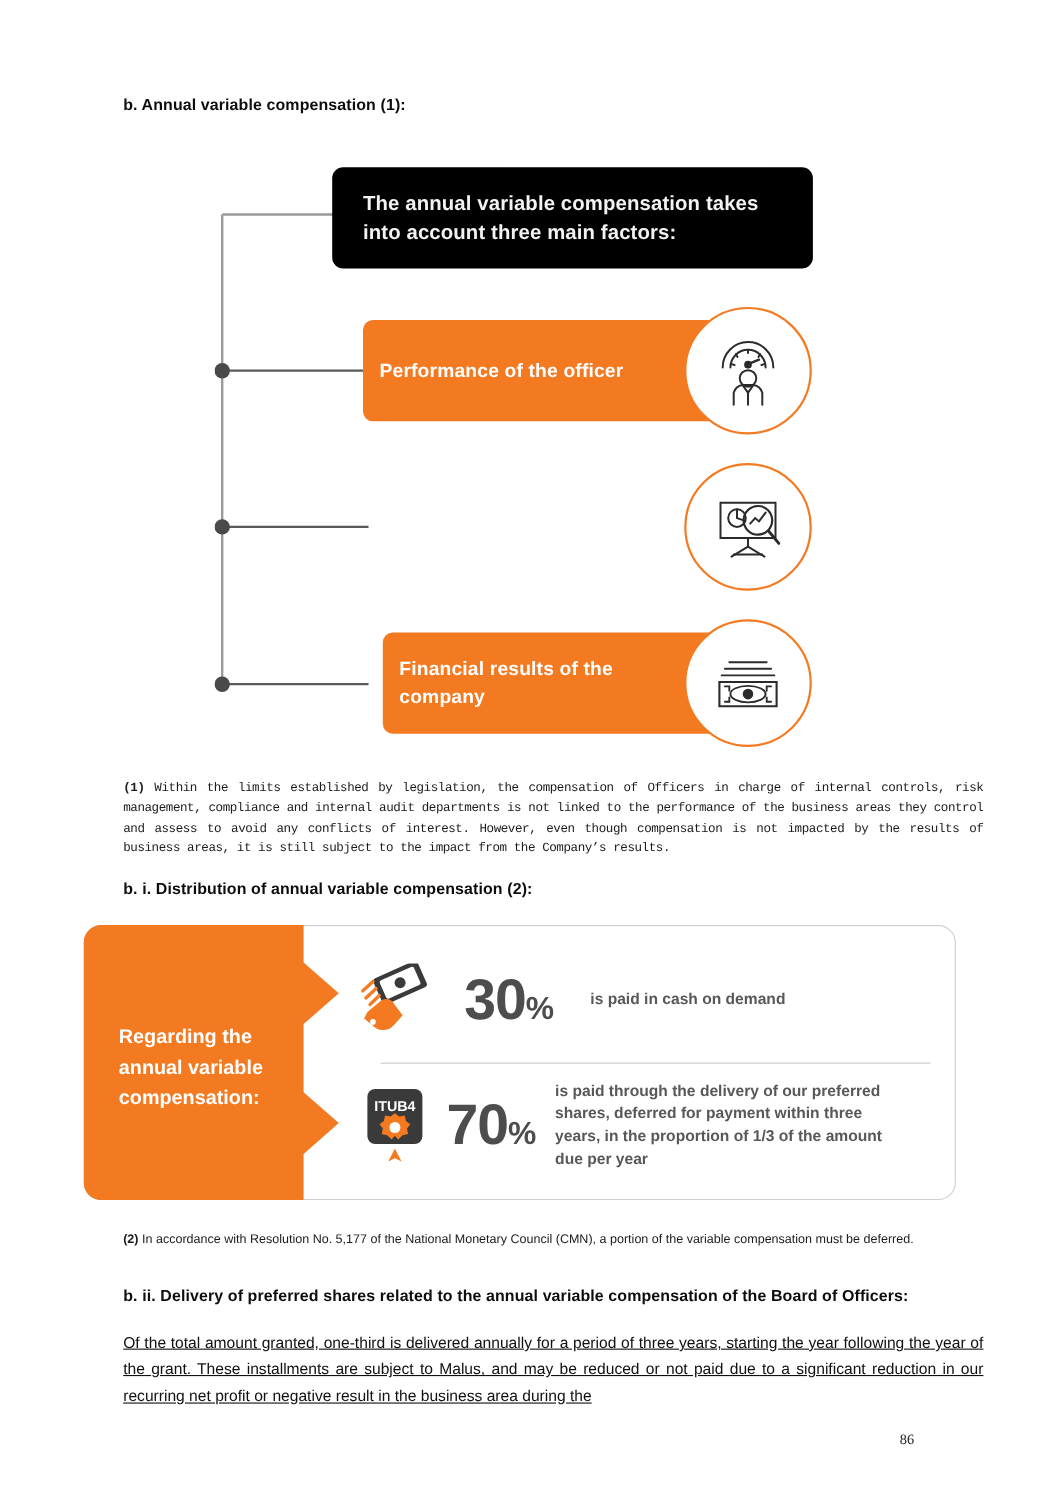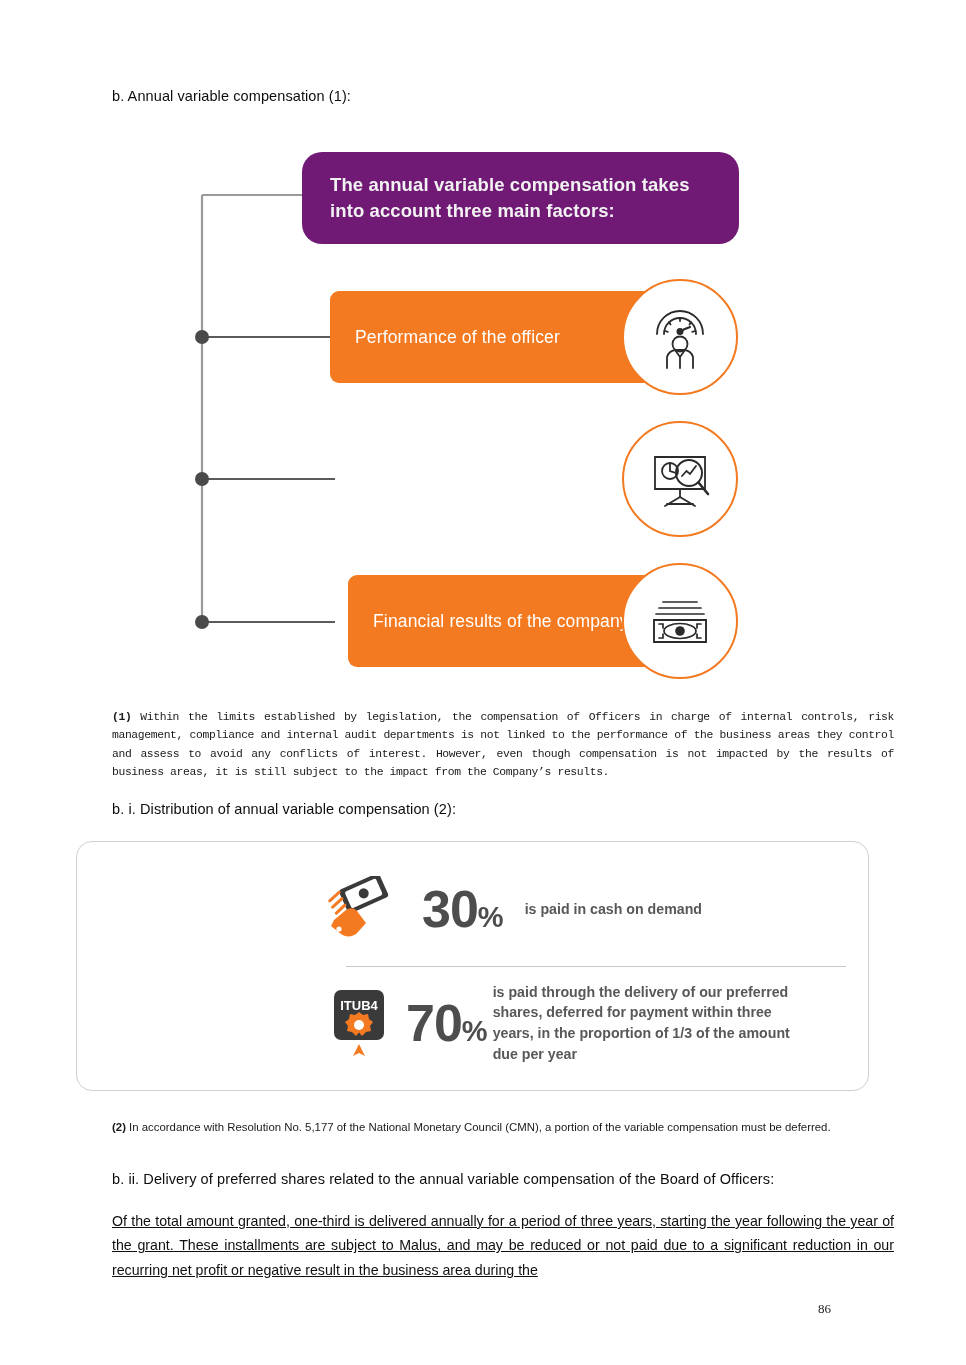--- a/index.html
+++ b/index.html
@@ -13,21 +13,21 @@
     position: relative;
     overflow: hidden;
   }
 
   .page { position: relative; width: 966px; height: 1365px; }
 
   
   .heading {
     position: absolute;
     font-size: 14.5px;
-    font-weight: normal;
+    font-weight: bold;
     color: #0d0d0d;
     letter-spacing: 0.1px;
   }
   #heading-b      { left: 112px; top: 88px; }
   #heading-bi     { left: 112px; top: 801px; }
   #heading-bii    { left: 112px; top: 1171px; }
 
   
   .footnote {
     position: absolute;
@@ -68,23 +68,23 @@
     position: absolute;
     height: 92px;
     border-radius: 9px;
     background: #F47A21;
     display: flex;
     align-items: center;
   }
   .factor-card .label {
     color: #ffffff;
     font-size: 17.5px;
-    font-weight: normal;
+    font-weight: bold;
     line-height: 1.42;
-    padding-left: 25px;
+    padding-left: 15px;
     width: 290px;
     letter-spacing: 0.15px;
   }
   #factor-card-1 { left: 330px; top: 291px; width: 330px; }
   #factor-card-2 { left: 330px; top: 433px; width: 330px; }
   #factor-card-3 { left: 348px; top: 575px; width: 330px; }
 
   .factor-icon-circle {
     position: absolute;
     width: 116px; height: 116px;
@@ -94,22 +94,22 @@
     display: flex; align-items: center; justify-content: center;
   }
   #factor-icon-1 { left: 622px; top: 279px; }
   #factor-icon-2 { left: 622px; top: 421px; }
   #factor-icon-3 { left: 622px; top: 563px; }
 
   #header-card {
     position: absolute;
     left: 302px; top: 152px;
     width: 437px; height: 92px;
-    border-radius: 20px;
-    background: #701a75;
+    border-radius: 10px;
+    background: #000000;
     display: flex; align-items: center;
   }
   #header-card .label {
     color: #f2f2f2;
     font-size: 18.5px;
     font-weight: bold;
     line-height: 1.38;
     padding: 0 20px 0 28px;
     letter-spacing: 0.1px;
   }
@@ -160,21 +160,21 @@
     color: #4d4d4d;
     letter-spacing: -1px;
     line-height: 1;
   }
   .dist-pct .sym { font-size: 29px; font-weight: bold; }
   .dist-desc {
     font-size: 14.2px;
     font-weight: bold;
     color: #585858;
     line-height: 1.45;
-    margin-left: 6px;
+    margin-left: 18px;
   }
   .dist-icon { width: 78px; display: flex; justify-content: flex-start; align-items: center; }
 </style>
 </head>
 <body>
 
 <div class="page">
 
   <div class="heading" id="heading-b">b. Annual variable compensation (1):</div>
 
@@ -256,20 +256,27 @@
   <div class="footnote" id="footnote-1">
     <span class="tight"><b>(1)</b>
     <span>Within the limits established by legislation, the compensation of Officers in charge of internal controls, risk management, compliance and internal audit departments is not linked to the performance of the business areas they control and assess to avoid any conflicts of interest. However, even though compensation is not impacted by the results of business areas, it is still subject to the impact from the Company’s results.</span></span>
   </div>
 
   <div class="heading" id="heading-bi">b. i. Distribution of annual variable compensation (2):</div>
 
   <div id="diagram-distribution">
     <div id="distribution-card"></div>
 
+    <div id="regarding-panel">
+      <svg width="250" height="250" viewBox="0 0 250 250" style="position:absolute;left:0;top:0;">
+        <path d="M16 0 L200 0 L200 34 L232 62 L200 90 L200 152 L232 180 L200 208 L200 250 L16 250
+                 A16 16 0 0 1 0 234 L0 16 A16 16 0 0 1 16 0 Z" fill="#F47A21"></path>
+      </svg>
+      <div class="panel-text">Regarding the annual variable compensation:</div>
+    </div>
 
     <div class="dist-divider"></div>
 
     <div class="dist-row" id="dist-row-30">
       <div class="dist-icon">
         <svg width="70" height="66" viewBox="0 0 70 66">
           <g transform="rotate(-24 35 33)">
             <rect x="20" y="6" width="44" height="26" rx="3" fill="#3a3a3a"></rect>
             <rect x="25" y="10" width="34" height="18" rx="2" fill="#ffffff"></rect>
             <circle cx="42" cy="19" r="5" fill="#3a3a3a"></circle>

